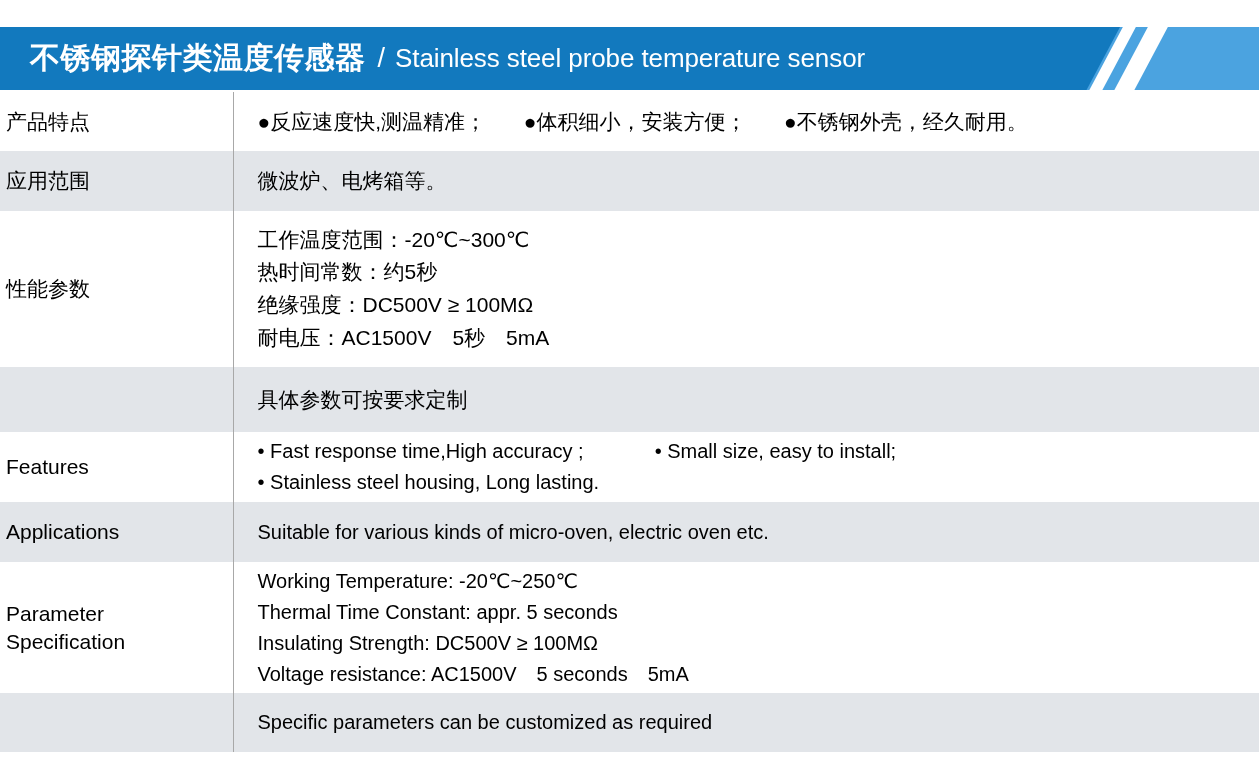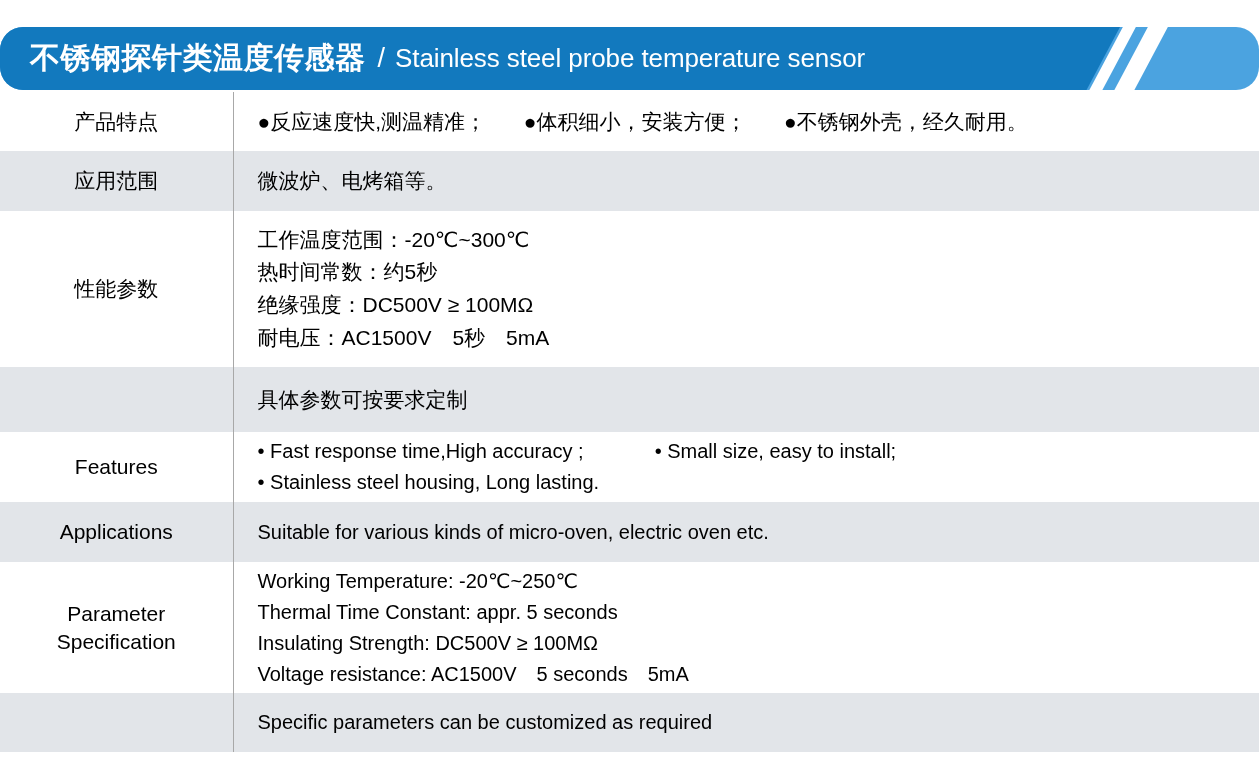--- a/index.html
+++ b/index.html
@@ -24,21 +24,20 @@
   }
 
   
   .banner {
     position: absolute;
     left: 0;
     top: 27px;
     width: 1259px;
     height: 63px;
     overflow: hidden;
-    border-radius: 23px;
   }
   .banner-bg-light {
     position: absolute;
     inset: 0;
     background: #4BA3E0;
   }
   .banner-main-block {
     position: absolute;
     left: 0;
     top: 0;
@@ -97,21 +96,21 @@
   .spec-table tr { background: #ffffff; }
   .spec-table tr.alt { background: #E2E5E9; border-radius: 11px; }
 
   .spec-table td {
     vertical-align: middle;
     padding: 0;
     border: none;
   }
   td.label-cell {
     width: 233px;
-    text-align: center;
+    text-align: left;
     font-size: 21px;
     line-height: 1.32;
     border-right: 1px solid #a8a8a8;
     padding: 0 6px;
     box-sizing: border-box;
   }
   td.value-cell {
     padding-left: 24px;
     padding-right: 24px;
     font-size: 20px;

